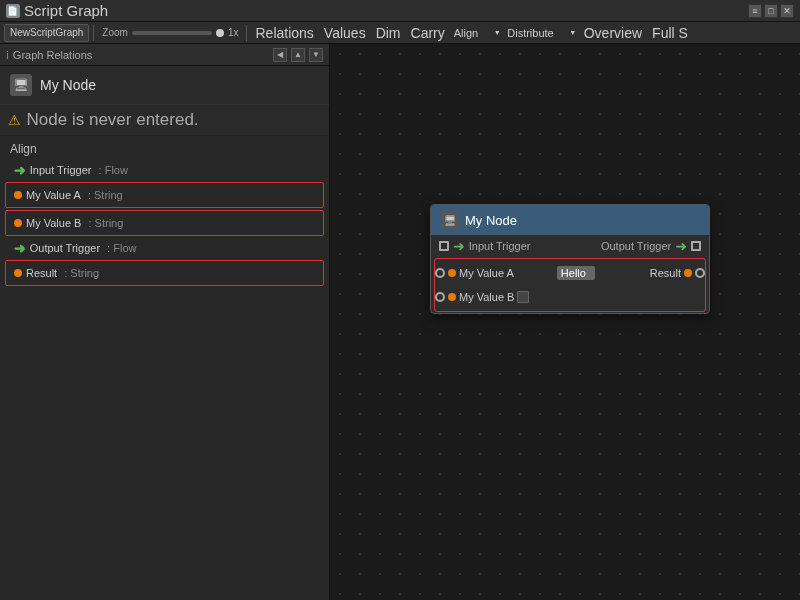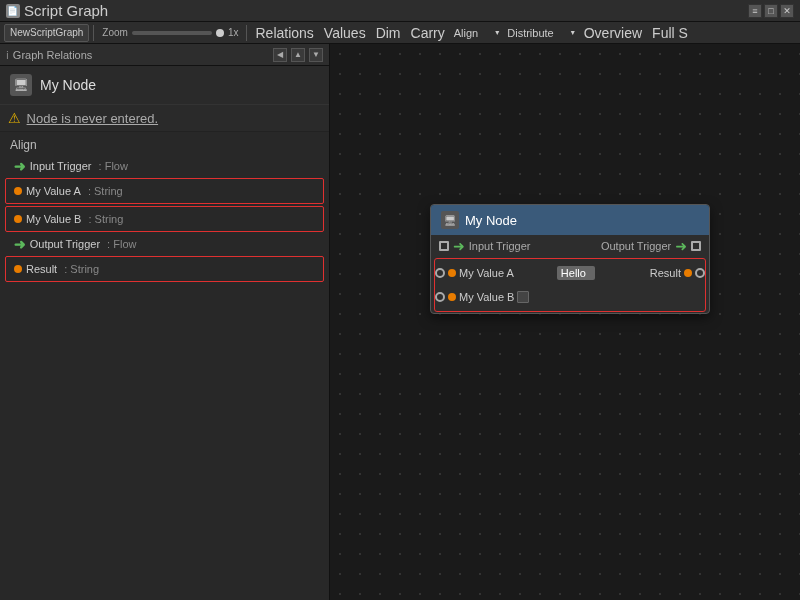--- a/index.html
+++ b/index.html
@@ -175,23 +175,22 @@
       padding: 5px 8px;
       background: #2a2a2a;
       border-bottom: 1px solid #222;
       margin: 0;
     }
     .warning-icon {
       color: #e8b400;
       font-size: 14px;
     }
     .warning-text {
-      font-size: 13px;
+      font-size: 17px;
       color: #aaa;
-      text-decoration: underline;
     }
 
     
     .section-title {
       padding: 6px 10px 3px;
       font-size: 12px;
       color: #bbb;
       font-weight: 500;
     }
 

